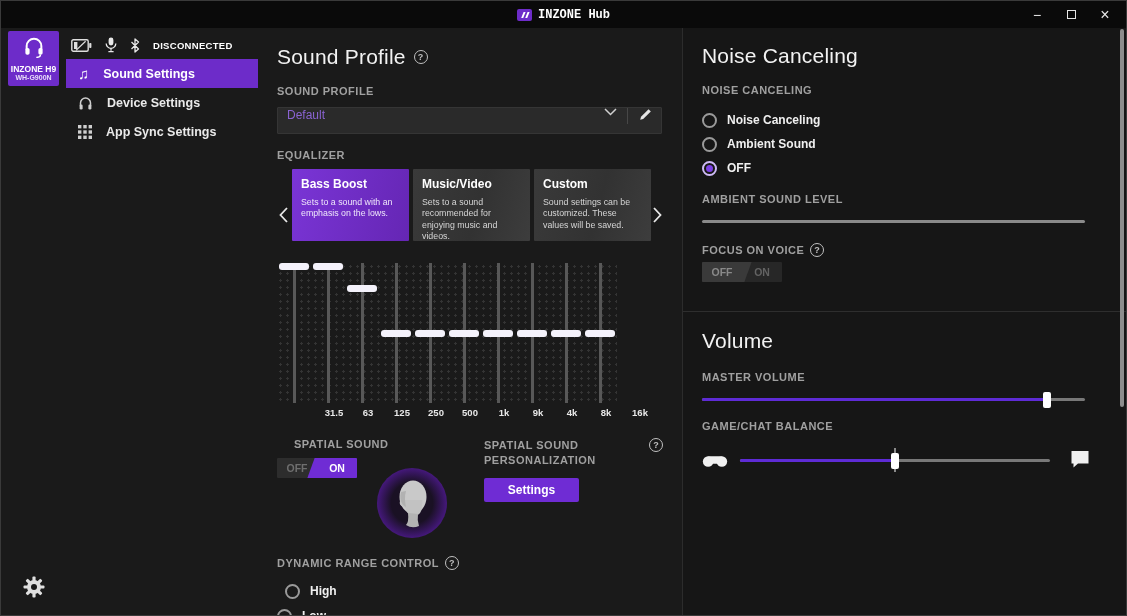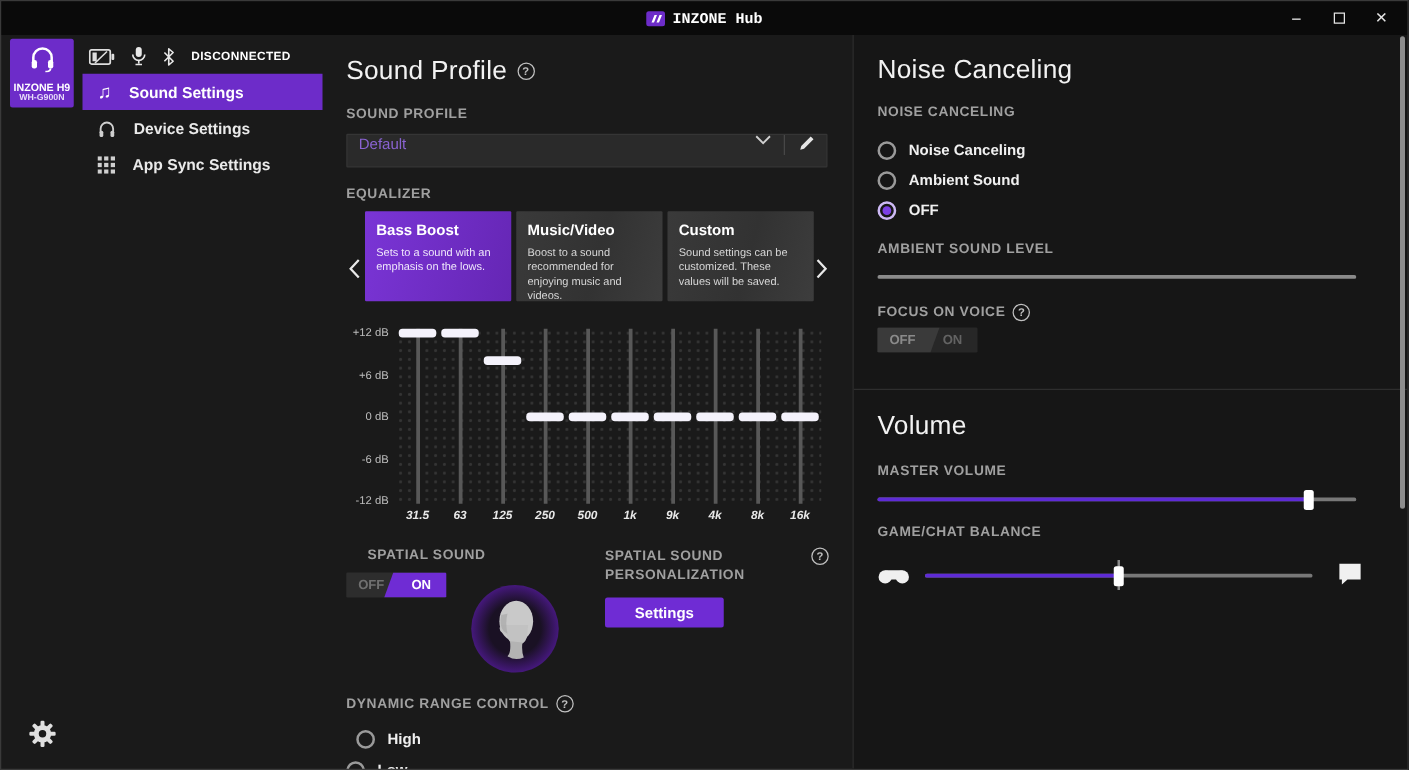--- a/index.html
+++ b/index.html
@@ -60,21 +60,21 @@
   .eq-chart { position:absolute; left:19px; top:235px; display:flex; }
   .eq-ylabels { position:relative; width:40px; height:140px; flex:none; }
   .eq-ylabel { position:absolute; right:6px; font-size:9px; color:#bdbdbd; white-space:nowrap; }
   .eq-plot { position:relative; width:340px; height:140px; display:flex;
     background-image: radial-gradient(circle, #343434 1px, transparent 1.3px);
     background-size: 7px 7px; }
   .eq-band { position:relative; width:34px; height:100%; }
   .eq-track { position:absolute; left:50%; top:0; width:3px; height:100%; margin-left:-1.5px; background:#585858; }
   .eq-handle { position:absolute; left:50%; width:30px; height:7px; margin-left:-15px; background:#f4f2fb; border-radius:3px; }
   .eq-xlabels { position:absolute; left:59px; top:379px; width:340px; display:flex; }
-  .eq-xlabel { width:34px; text-align:center; font-size:9.5px; font-weight:bold; color:#e8e8e8;font-style:italic; }
+  .eq-xlabel { width:34px; text-align:center; font-size:9.5px; font-weight:bold; color:#e8e8e8; }
 
   .spatial-label { position:absolute; left:19px; top:410px;margin-left:17px; }
   .toggle { position:relative; width:80px; height:20px; background:#2d2d2d; border-radius:1px; overflow:hidden; }
   .toggle-spatial { position:absolute; left:19px; top:430px; }
   .toggle-block-on { position:absolute; top:0; right:-6px; width:52px; height:100%; background:#6f2cd4; transform:skewX(-20deg); }
   .toggle-block-off-dis { position:absolute; top:0; left:-6px; width:52px; height:100%; background:#3a3a3a; transform:skewX(-20deg); }
   .toggle-txt { position:absolute; top:0; width:40px; height:100%; display:flex; align-items:center; justify-content:center; font-size:10.5px; font-weight:bold; }
   .t-off { left:0; color:#6f6f6f; } .t-on { right:0; color:#fff; }
   .toggle-dis { background:#272727; }
   .toggle-dis .t-off { color:#8a8a8a; } .toggle-dis .t-on { color:#636363; }
@@ -252,36 +252,29 @@
           </svg>
       </div>
 
       <div class="cards">
         <div class="card selected">
           <div class="card-title">Bass Boost</div>
           <div class="card-desc">Sets to a sound with an emphasis on the lows.</div>
         </div>
         <div class="card">
           <div class="card-title">Music/Video</div>
-          <div class="card-desc">Boost to a sound recommended for enjoying music and videos.</div>
+          <div class="card-desc">Sets to a sound recommended for enjoying music and videos.</div>
         </div>
         <div class="card">
           <div class="card-title">Custom</div>
           <div class="card-desc">Sound settings can be customized. These values will be saved.</div>
         </div>
       </div>
 
       <div class="eq-chart">
-        <div class="eq-ylabels">
-            <div class="eq-ylabel" style="top: -2px;">+12 dB</div>
-            <div class="eq-ylabel" style="top: 31.5px;">+6 dB</div>
-            <div class="eq-ylabel" style="top: 65px;">0 dB</div>
-            <div class="eq-ylabel" style="top: 98.5px;">-6 dB</div>
-            <div class="eq-ylabel" style="top: 132px;">-12 dB</div>
-          </div>
         <div class="eq-plot">
             <div class="eq-band">
               <div class="eq-track"></div>
               <div class="eq-handle" style="top: -0.5px;"></div>
             </div>
             <div class="eq-band">
               <div class="eq-track"></div>
               <div class="eq-handle" style="top: -0.5px;"></div>
             </div>
             <div class="eq-band">

